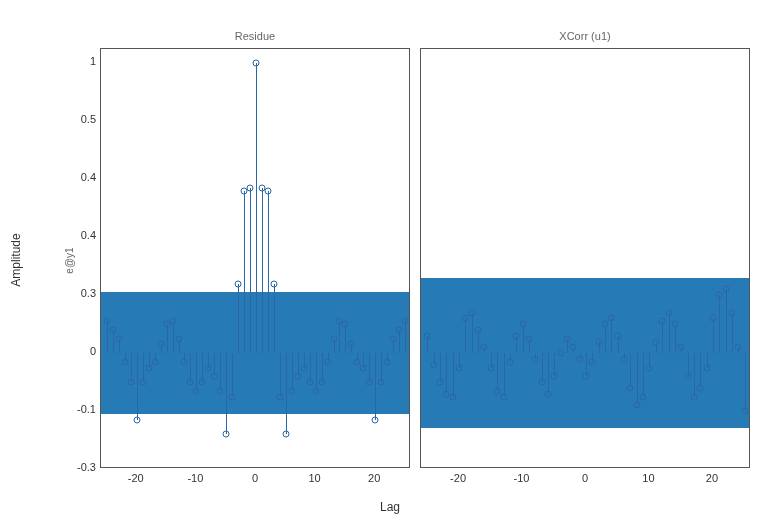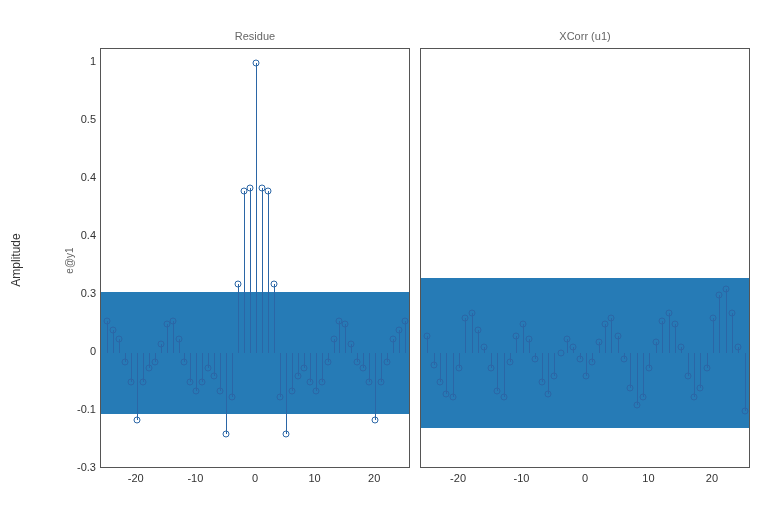--- a/index.html
+++ b/index.html
@@ -133,20 +133,21 @@
 
 <div class="figure">
 
 
   <div class="ylabel-outer">
     <span>Amplitude</span>
   </div>
   <div class="ylabel-inner">
     <span>e@y1</span>
   </div>
+  <div class="xlabel">Lag</div>
 
   <div class="subplot-title left">Residue</div>
   <div class="subplot-title right">XCorr (u1)</div>
 
   <div id="ax-left" class="axes left">
       <div class="band" style="top: 243.31px; height: 121.655px;"></div>
       <div class="stem" style="left: 5.96154px; top: 272.276px; height: 31.8621px;"></div>
       <div class="marker" style="left: 5.96154px; top: 272.276px;"></div>
       <div class="stem" style="left: 11.9231px; top: 280.966px; height: 23.1724px;"></div>
       <div class="marker" style="left: 11.9231px; top: 280.966px;"></div>

